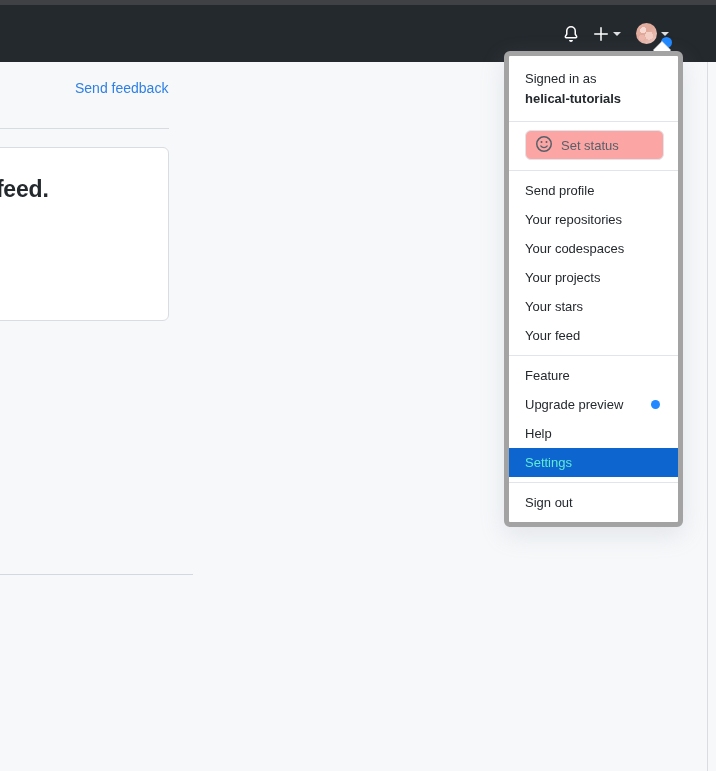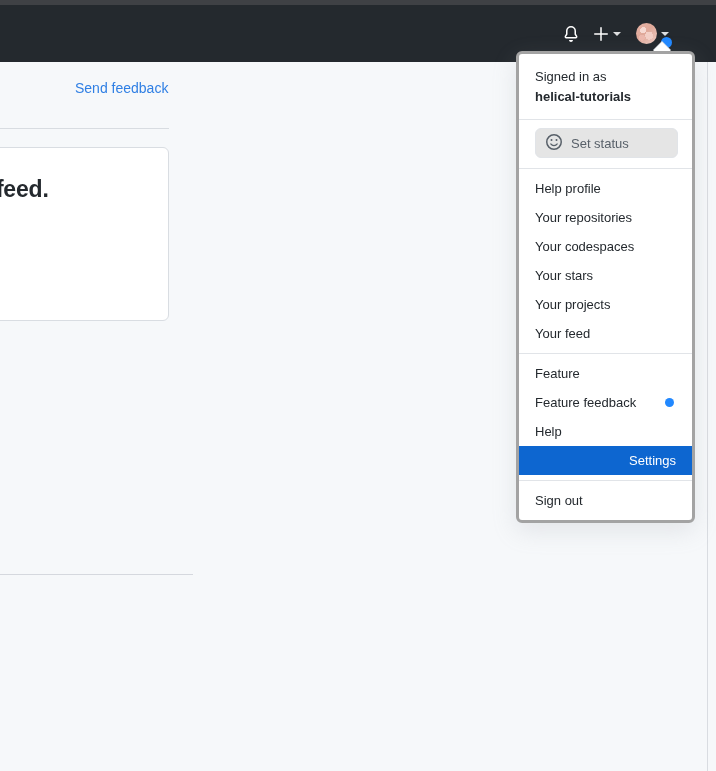--- a/index.html
+++ b/index.html
@@ -148,25 +148,25 @@
     width: 9px;
     height: 709px;
     background: #f6f8fa;
     border-left: 1px solid #d9dce1;
     box-sizing: border-box;
   }
 
   
   .dropdown {
     position: absolute;
-    left: 516px;
+    left: 504px;
     top: 51px;
     width: 179px;
     background: #ffffff;
-    border: 3px solid #a3a3a3;
+    border: 5px solid #a3a3a3;
     border-radius: 6px;
     box-shadow: 0 8px 24px rgba(149,157,165,0.2);
     z-index: 30;
     box-sizing: border-box;
     overflow: hidden;
   }
   .dd-arrow {
     position: absolute;
     left: 653px;
     top: 42px;
@@ -197,21 +197,21 @@
     padding: 8px 14px 10px 16px;
   }
   .set-status {
     display: flex;
     align-items: center;
     gap: 9px;
     height: 30px;
     padding: 0 10px;
     border: 1px solid #e1e4e8;
     border-radius: 6px;
-    background: #e5e5e5;
+    background: #fca5a5;
     color: #586069;
     font-size: 13px;
     box-sizing: border-box;
     cursor: pointer;
   }
   .smiley { display: block; flex: none; color: #586069; }
 
   .dd-group { padding: 5px 0 5px 0; }
   .dd-item {
     display: flex;
@@ -220,22 +220,21 @@
     height: 29px;
     padding: 0 16px;
     font-size: 13px;
     color: #24292e;
     cursor: pointer;
     box-sizing: border-box;
     white-space: nowrap;
   }
   .dd-item.selected {
     background: #0d66d0;
-    color: #ffffff;
-    justify-content: flex-end;
+    color: #5eead4;
   }
   .dot-blue {
     width: 9px; height: 9px;
     border-radius: 50%;
     background: #2188ff;
     flex: none;
     margin-right: 2px;
   }
 </style>
 </head>
@@ -307,47 +306,47 @@
         </svg>
       </span>
       <span>Set status</span>
     </div>
   </div>
 
   <div class="dd-sep"></div>
 
   <div class="dd-group">
     <div class="dd-item">
-      <span>Help profile</span>
+      <span>Send profile</span>
     </div>
     <div class="dd-item">
       <span>Your repositories</span>
     </div>
     <div class="dd-item">
       <span>Your codespaces</span>
     </div>
     <div class="dd-item">
+      <span>Your projects</span>
+    </div>
+    <div class="dd-item">
       <span>Your stars</span>
     </div>
     <div class="dd-item">
-      <span>Your projects</span>
-    </div>
-    <div class="dd-item">
       <span>Your feed</span>
     </div>
   </div>
 
   <div class="dd-sep"></div>
 
   <div class="dd-group">
     <div class="dd-item">
       <span>Feature</span>
     </div>
     <div class="dd-item">
-      <span>Feature feedback</span>
+      <span>Upgrade preview</span>
       <span class="dot-blue"></span>
     </div>
     <div class="dd-item">
       <span>Help</span>
     </div>
     <div class="dd-item selected">
       <span>Settings</span>
     </div>
   </div>
 

